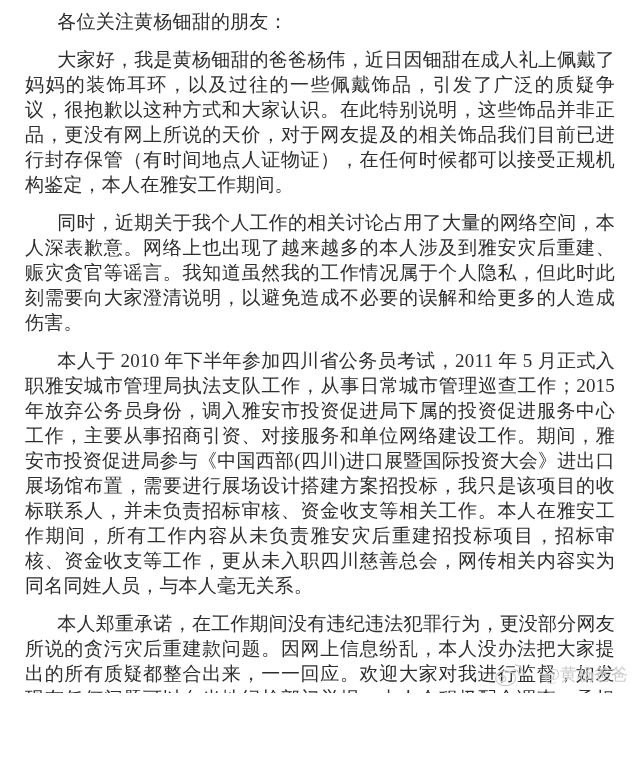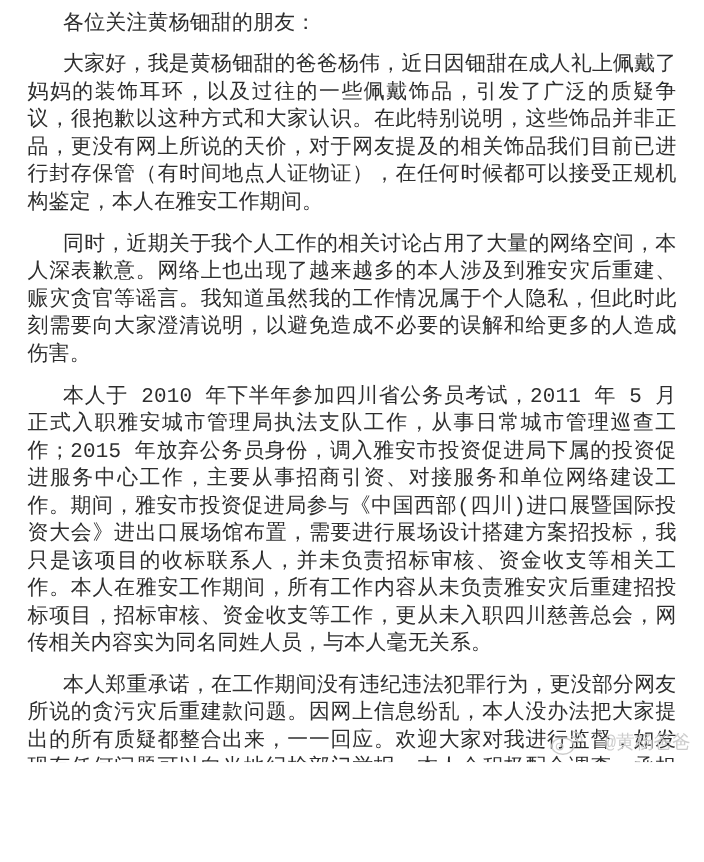--- a/index.html
+++ b/index.html
@@ -6,21 +6,21 @@
     margin: 0;
     padding: 0;
     background: #ffffff;
   }
   .page {
     position: relative;
     width: 640px;
     height: 693px;
     background: #ffffff;
     overflow: hidden;
-    font-family: Liberation Mono, monospace;
+    font-family: Liberation Serif, serif;
     color: #2e2e2e;
   }
   .doc {
     padding: 9px 25px 0 25px;
     font-size: 19px;
     line-height: 25px;
     text-align: justify;
     letter-spacing: 0.2px;
   }
   .doc p {

